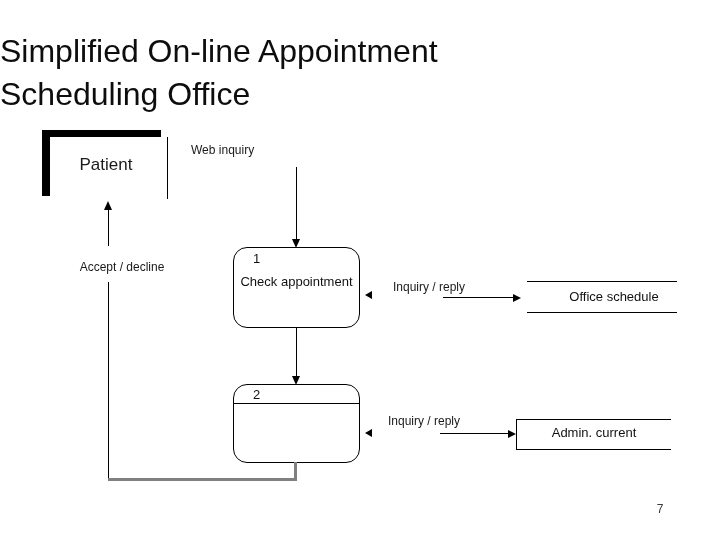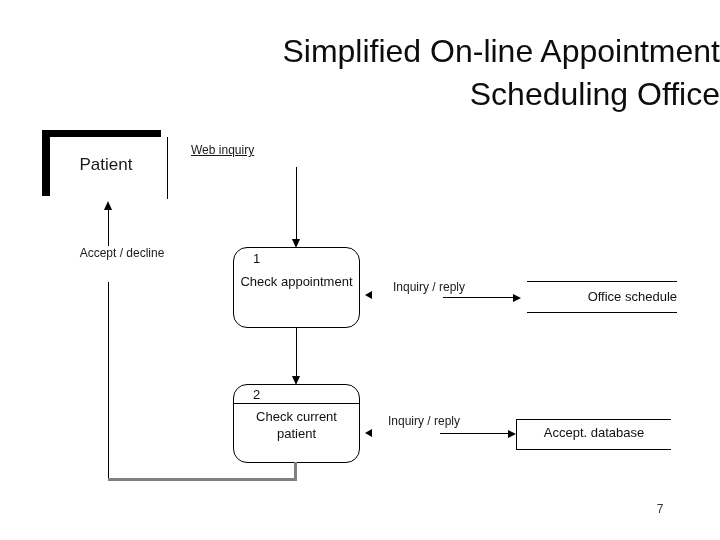--- a/index.html
+++ b/index.html
@@ -7,21 +7,21 @@
     width:720px;height:540px;position:relative;overflow:hidden;
     background:#ffffff;
     font-family:"Liberation Sans","DejaVu Sans",sans-serif;
     color:#000;
   }
   .abs{position:absolute;}
 
   
   .slide-title{
     top:30px;left:0;width:720px;
-    text-align:right;
+    text-align:left;
     font-size:32px;line-height:43px;
     color:#0d0d0d;
     letter-spacing:0px;
     font-weight:400;
   }
 
   
   .bar{background:#000;}
   .thin-line{background:#000;}
   .patient-label{
@@ -80,68 +80,64 @@
   <div>Scheduling Office</div>
 </div>
 
 <div>
   <div class="abs bar" style="left:42px;top:130px;width:119px;height:7px;"></div>
   <div class="abs bar" style="left:42px;top:130px;width:8px;height:66px;"></div>
   <div class="abs thin-line" style="left:167px;top:137px;width:1px;height:62px;"></div>
   <div class="abs patient-label">Patient</div>
 </div>
 
-<div class="abs flow-label" style="left:191px;top:143px;text-decoration:underline;">Web inquiry</div>
+<div class="abs flow-label" style="left:191px;top:143px;">Web inquiry</div>
 <div class="abs vline" style="left:296px;top:167px;height:73px;"></div>
 <div class="abs arr arr-down" style="left:292px;top:239px;"></div>
 
 <div class="abs process" style="left:233px;top:247px;width:125px;height:79px;">
   <div class="pnum">1</div>
   <div class="plabel" style="top:25px;">
     <div>Check appointment</div>
   </div>
 </div>
 
 <div class="abs vline" style="left:296px;top:327px;height:50px;"></div>
 <div class="abs arr arr-down" style="left:292px;top:376px;"></div>
 
 <div class="abs process" style="left:233px;top:384px;width:125px;height:77px;">
   <div class="pnum" style="top:2px;">2</div>
   <div class="psep" style="top:18px;"></div>
-  <div class="plabel" style="top:23px;">
-    <div>Check current</div>
-    <div>patient</div>
-  </div>
 </div>
 
 <div class="abs arr arr-left" style="left:365px;top:291px;"></div>
 <div class="abs flow-label" style="left:393px;top:280px;">Inquiry / reply</div>
 <div class="abs hline" style="left:443px;top:297px;width:70px;"></div>
 <div class="abs arr arr-right" style="left:513px;top:294px;"></div>
 
 <div>
   <div class="abs store-line" style="left:527px;top:281px;width:150px;"></div>
-  <div class="abs store-label" style="left:527px;top:289px;width:150px;text-align:right;">Office schedule</div>
+  <div class="abs store-label" style="left:539px;top:289px;width:150px;">Office schedule</div>
   <div class="abs store-line" style="left:527px;top:312px;width:150px;"></div>
 </div>
 
 <div class="abs arr arr-left" style="left:365px;top:429px;"></div>
 <div class="abs flow-label" style="left:388px;top:414px;">Inquiry / reply</div>
 <div class="abs hline" style="left:440px;top:433px;width:68px;"></div>
 <div class="abs arr arr-right" style="left:508px;top:430px;"></div>
 
 <div>
   <div class="abs store-line" style="left:516px;top:419px;width:155px;"></div>
   <div class="abs thin-line" style="left:516px;top:419px;width:1px;height:31px;"></div>
-  <div class="abs store-label" style="left:517px;top:425px;width:154px;">Accept. database</div>
+  <div class="abs store-label" style="left:517px;top:425px;width:154px;">Admin. current</div>
   <div class="abs store-line" style="left:516px;top:449px;width:155px;"></div>
 </div>
 
 <div class="abs arr arr-up" style="left:104px;top:201px;"></div>
 <div class="abs vline" style="left:108px;top:210px;height:36px;"></div>
-<div class="abs flow-label" style="left:68px;top:246px;width:108px;text-align:center;line-height:15px;">
+<div class="abs flow-label" style="left:68px;top:260px;width:108px;text-align:center;line-height:15px;">
   <div>Accept / decline</div>
 </div>
 <div class="abs vline" style="left:108px;top:282px;height:198px;"></div>
 <div class="abs gray-seg" style="left:108px;top:478px;width:189px;height:3px;"></div>
 <div class="abs gray-seg" style="left:294px;top:462px;width:3px;height:17px;"></div>
 
 <div class="abs page-number">7</div>
 
 </body></html>

